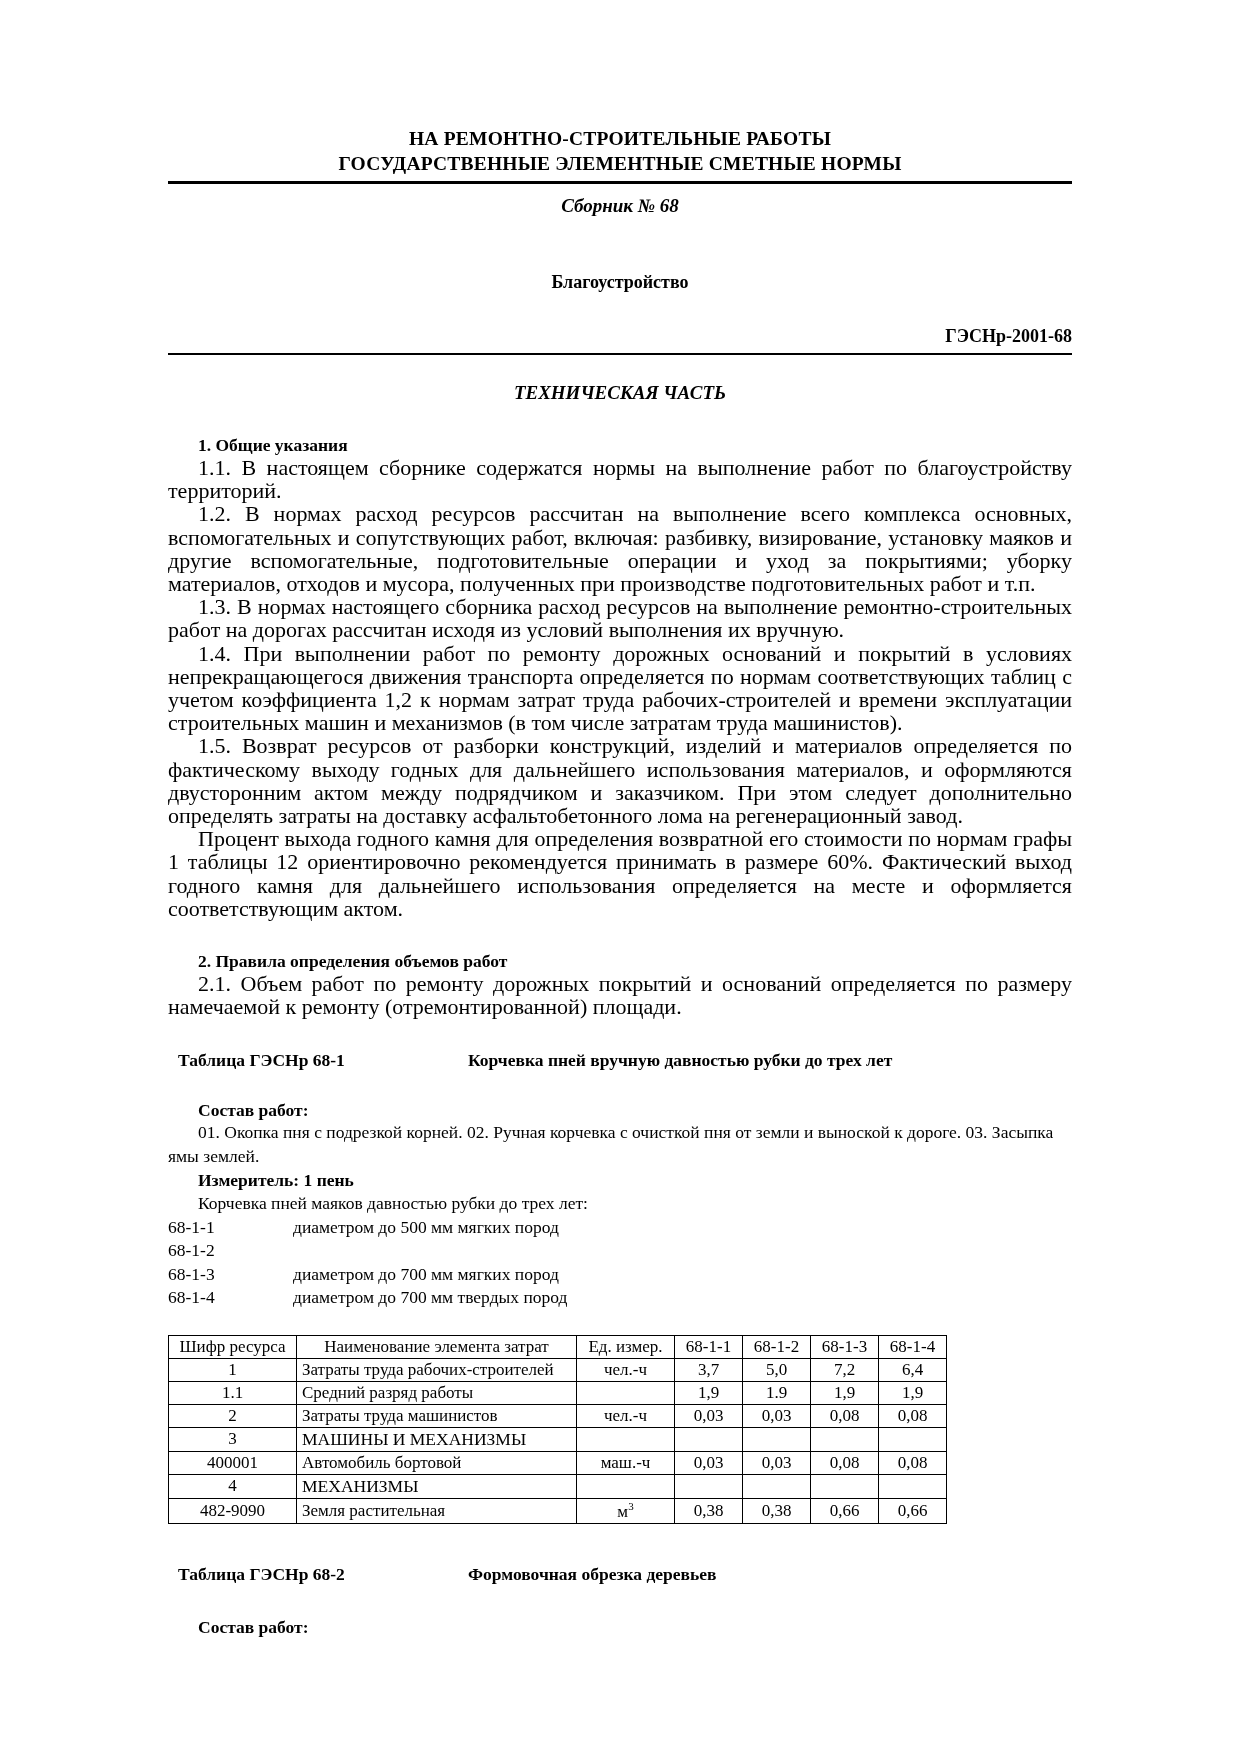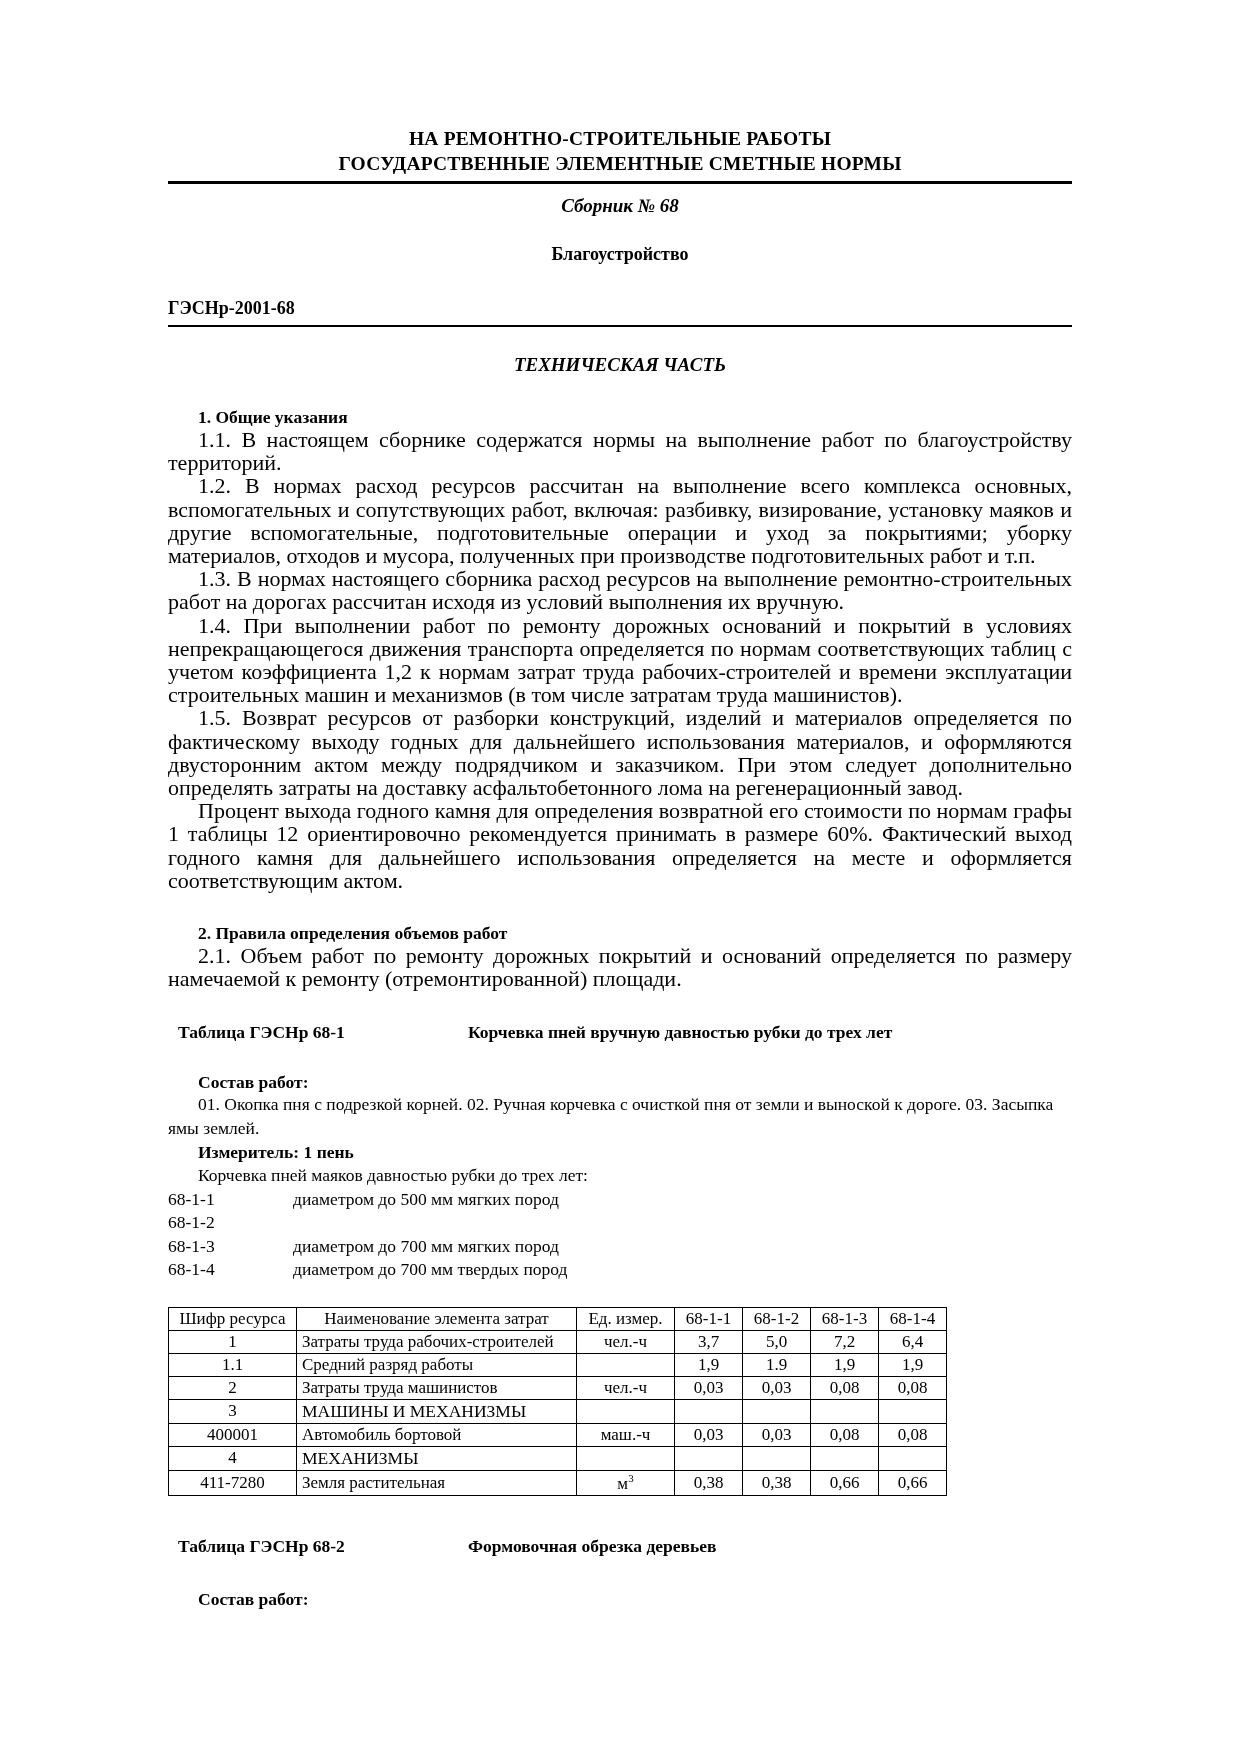--- a/index.html
+++ b/index.html
@@ -19,24 +19,24 @@
     letter-spacing:0.2px; text-transform:none;
   }
   .rule { border-top:3px solid #000; margin:5px 0 0 0; height:0; }
   .rule-thin { border-top:2.5px solid #000; height:0; }
 
   .sbornik {
     text-align:center; font-weight:bold; font-style:italic;
     font-size:19px; margin-top:11px;
   }
   .blago {
-    text-align:center; font-weight:bold; font-size:18px; margin-top:27px;
+    text-align:center; font-weight:bold; font-size:18px; margin-top:55px;
   }
   .gesn {
-    text-align:left; font-weight:bold; font-size:18px; margin-top:33px; margin-bottom:6px;
+    text-align:right; font-weight:bold; font-size:18px; margin-top:33px; margin-bottom:6px;
   }
   .tech-part {
     text-align:center; font-weight:bold; font-style:italic;
     font-size:19px; margin-top:27px;
   }
 
   .h2 {
     font-weight:bold; font-size:17.5px; margin-top:31px; padding-left:30px;
   }
   p.body {
@@ -215,21 +215,21 @@
         <tr>
           <td class="c-center bold">4</td>
           <td class="c-left grouphead">МЕХАНИЗМЫ</td>
           <td class="c-center"></td>
           <td class="c-center"></td>
           <td class="c-center"></td>
           <td class="c-center"></td>
           <td class="c-center"></td>
         </tr>
         <tr>
-          <td class="c-center">411-7280</td>
+          <td class="c-center">482-9090</td>
           <td class="c-left">Земля растительная</td>
           <td class="c-center">м<sup>3</sup></td>
           <td class="c-center">0,38</td>
           <td class="c-center">0,38</td>
           <td class="c-center">0,66</td>
           <td class="c-center">0,66</td>
         </tr>
       </tbody>
     </table>
 

